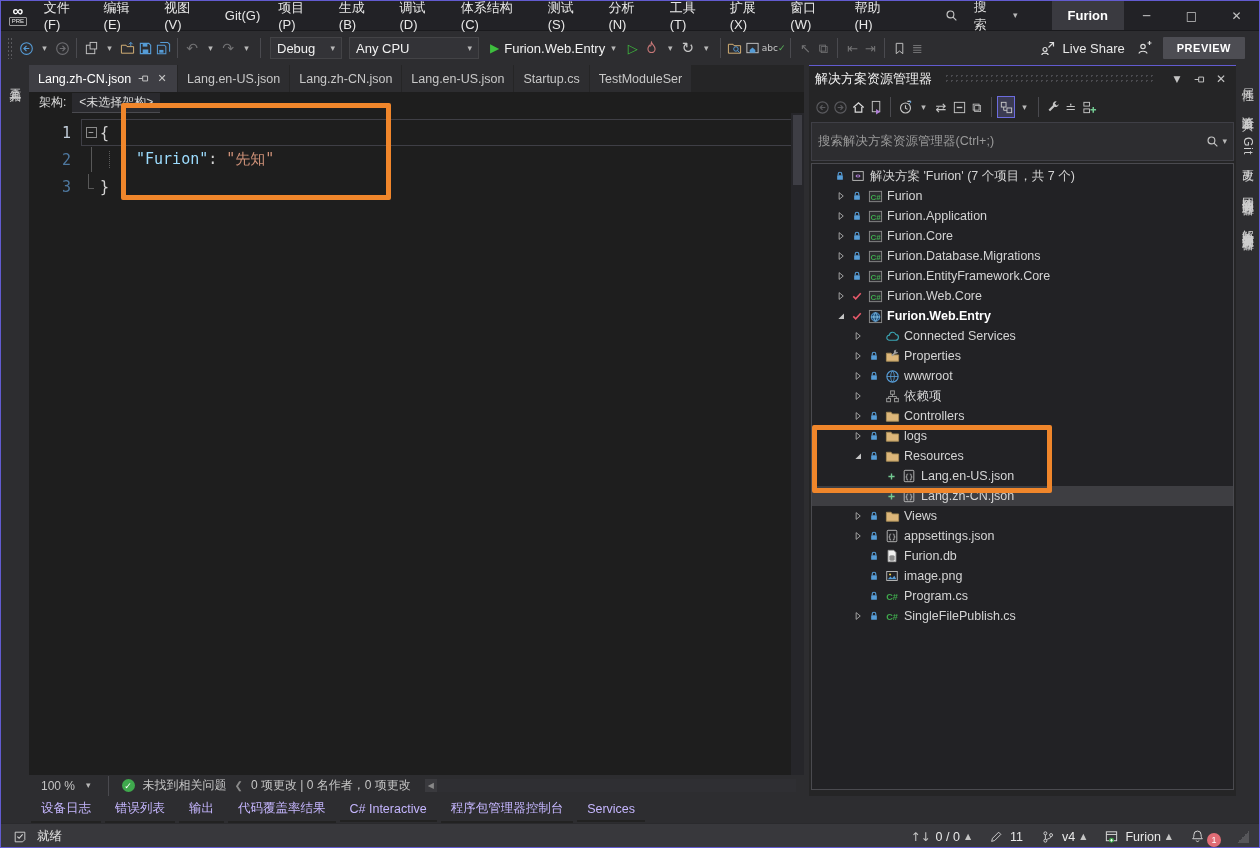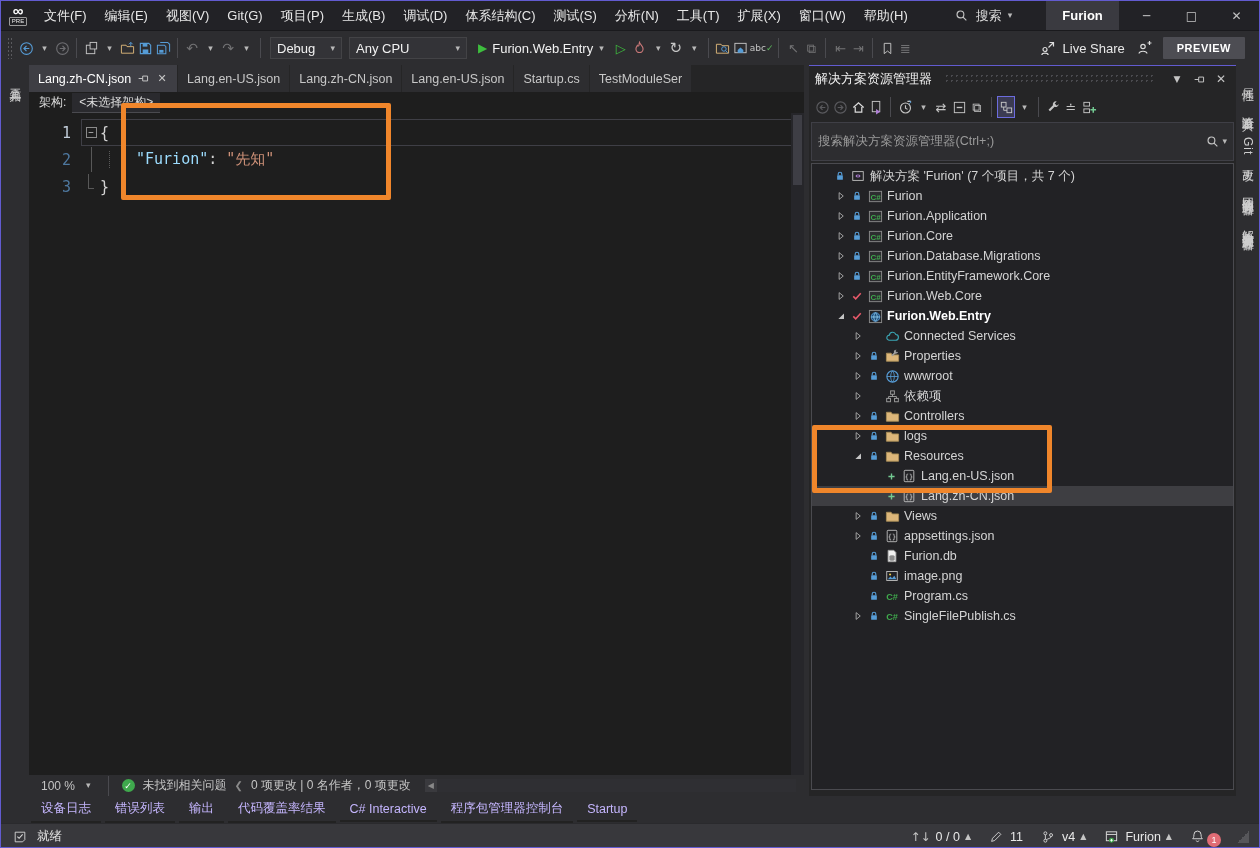--- a/index.html
+++ b/index.html
@@ -10,21 +10,21 @@
   .chev{font-size:9px;color:#B8B8B8;margin-left:1px;}
   .ticon{display:inline-flex;align-items:center;justify-content:center;min-width:18px;height:22px;cursor:default;}
   .tsep{width:1px;height:20px;background:#4A4A4F;margin:0 5px;display:inline-block;}
   
   .titlebar{height:30px;background:#222226;display:flex;align-items:stretch;border-bottom:1px solid #1a1a1d;}
   .logo{width:34px;display:flex;flex-direction:column;align-items:center;justify-content:center;gap:0;}
   .logo .inf{color:#fff;font-size:15px;line-height:12px;font-weight:bold;}
   .logo .pre{font-size:6px;border:1px solid #9a9a9a;color:#e8e8e8;padding:0 2px;border-radius:1px;line-height:7px;}
   .menu-bar{display:flex;align-items:center;}
   .menu-item{padding:0 9px;height:30px;display:flex;align-items:center;color:#E8E8E8;cursor:default;}
-  .tb-search{display:flex;align-items:center;gap:5px;margin-left:28px;padding:0 8px;color:#DADADA;}
+  .tb-search{display:flex;align-items:center;gap:13px;margin-left:28px;padding:0 8px;color:#DADADA;}
   .win-title{font-weight:bold;color:#FFFFFF;background:#3A3A40;padding:0 16px;display:flex;align-items:center;margin-left:26px;}
   .win-controls{margin-left:auto;display:flex;}
   .win-btn{width:45px;display:flex;align-items:center;justify-content:center;color:#E0E0E0;font-size:12px;}
   
   .toolbar{height:34px;background:#2D2D30;display:flex;align-items:center;padding:0 6px;gap:1px;}
   .grip{width:6px;height:22px;margin-right:3px;background-image:radial-gradient(#5a5a5e 1px,transparent 1px);background-size:3px 4px;}
   .combo{background:#333337;border:1px solid #434346;height:22px;display:flex;align-items:center;padding:0 6px;gap:8px;color:#F1F1F1;margin:0 3px;}
   .combo .chev{margin-left:auto;}
   .runbtn{display:flex;align-items:center;gap:5px;padding:0 7px;height:24px;color:#F1F1F1;}
   .play{color:#3EBE3E;font-size:12px;}
@@ -207,21 +207,21 @@
         </span>
         <span class="ticon">
           <span class="g chev">▾</span>
         </span>
         <span class="tsep"></span>
       </span>
     <div class="combo" style="width:72px">
       <span>Debug</span>
         <span class="chev g">▾</span>
     </div>
-    <div class="combo" style="width:118px">
+    <div class="combo" style="width:130px">
       <span>Any CPU</span>
         <span class="chev g">▾</span>
     </div>
     <div class="runbtn">
       <span class="play">▶</span>
       <span>Furion.Web.Entry</span>
       <span class="chev g">▾</span>
     </div>
     <span class="ticon">
         <span class="playo">▷</span>
@@ -929,21 +929,21 @@
       </div>
   </div>
 
   <div class="bottom-tabs">
       <span class="btab">设备日志</span>
       <span class="btab">错误列表</span>
       <span class="btab">输出</span>
       <span class="btab">代码覆盖率结果</span>
       <span class="btab">C# Interactive</span>
       <span class="btab">程序包管理器控制台</span>
-      <span class="btab">Startup</span>
+      <span class="btab">Services</span>
     </div>
 
   <div class="statusbar">
     <span class="ticon">
         <svg viewBox="0 0 16 16" width="14" height="14" fill="none">
           <path d="M2.5 2.5h11v8.5l-2.5 2.5H2.5z" stroke="#DCDCDC"></path>
           <path d="M5 7.5l2 2 4-4.5" stroke="#DCDCDC" stroke-width="1.2"></path>
         </svg>
       </span>
     <span>就绪</span>

